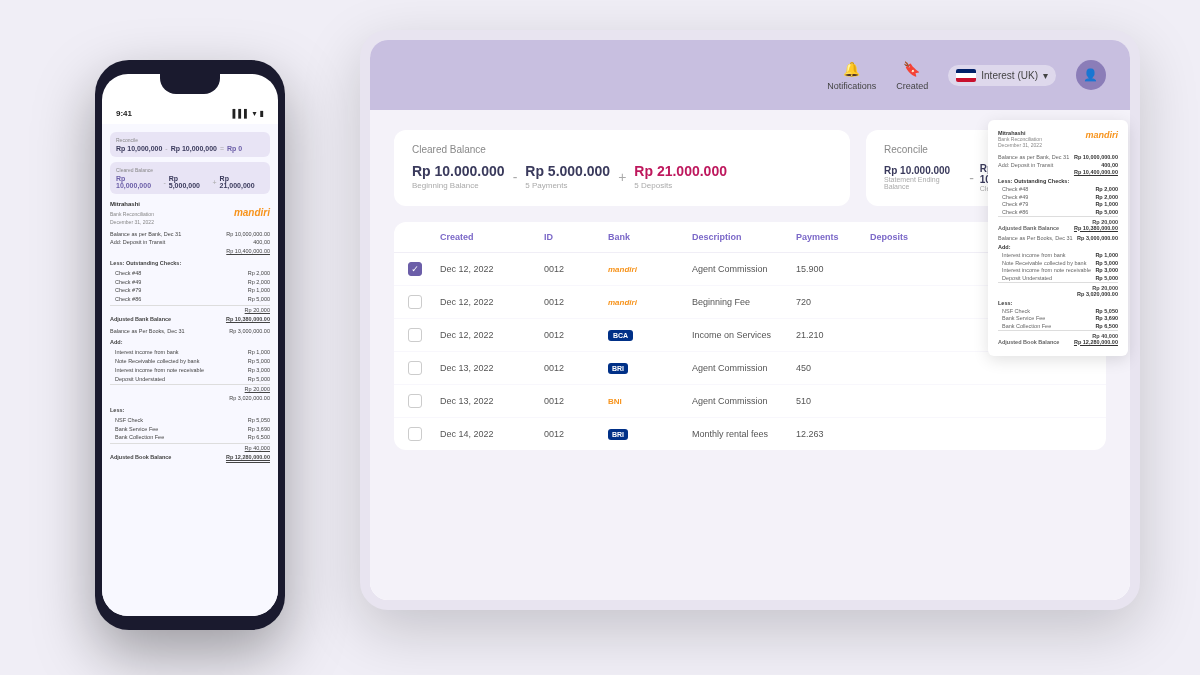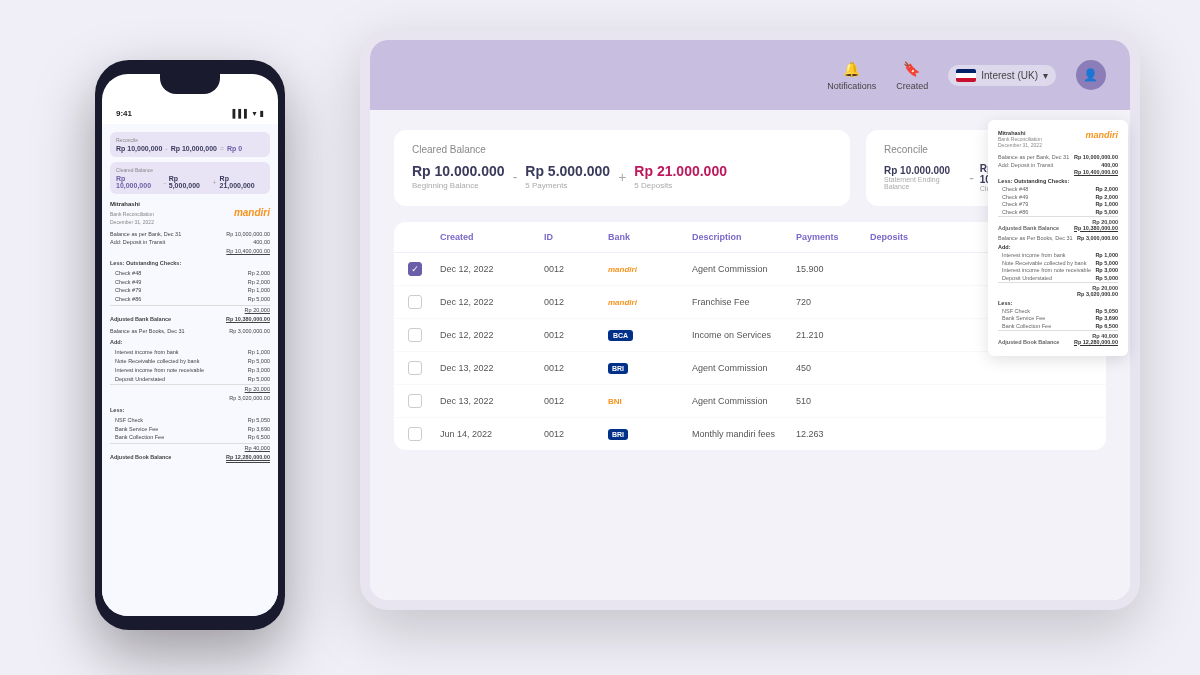--- a/index.html
+++ b/index.html
@@ -542,21 +542,21 @@
           <div class="td"></div>
         </div>
 
         <div class="table-row">
           <div class="checkbox"></div>
           <div class="td">Dec 12, 2022</div>
           <div class="td">0012</div>
           <div class="td">
             <div class="bank-logo bank-mandiri">mandiri</div>
           </div>
-          <div class="td">Franchise Fee</div>
+          <div class="td">Beginning Fee</div>
           <div class="td">720</div>
           <div class="td"></div>
         </div>
 
         <div class="table-row">
           <div class="checkbox"></div>
           <div class="td">Dec 12, 2022</div>
           <div class="td">0012</div>
           <div class="td">
             <div class="bank-logo">
@@ -591,28 +591,28 @@
               <span style="color:#f7941d;font-weight:700;font-size:8px;">BNI</span>
             </div>
           </div>
           <div class="td">Agent Commission</div>
           <div class="td">510</div>
           <div class="td"></div>
         </div>
 
         <div class="table-row">
           <div class="checkbox"></div>
-          <div class="td">Jun 14, 2022</div>
+          <div class="td">Dec 14, 2022</div>
           <div class="td">0012</div>
           <div class="td">
             <div class="bank-logo">
               <span class="bank-bri">BRI</span>
             </div>
           </div>
-          <div class="td">Monthly mandiri fees</div>
+          <div class="td">Monthly rental fees</div>
           <div class="td">12.263</div>
           <div class="td"></div>
         </div>
       </div>
     </div>
   </div>
 
   <div class="phone">
     <div class="phone-notch"></div>
     <div class="phone-inner">

